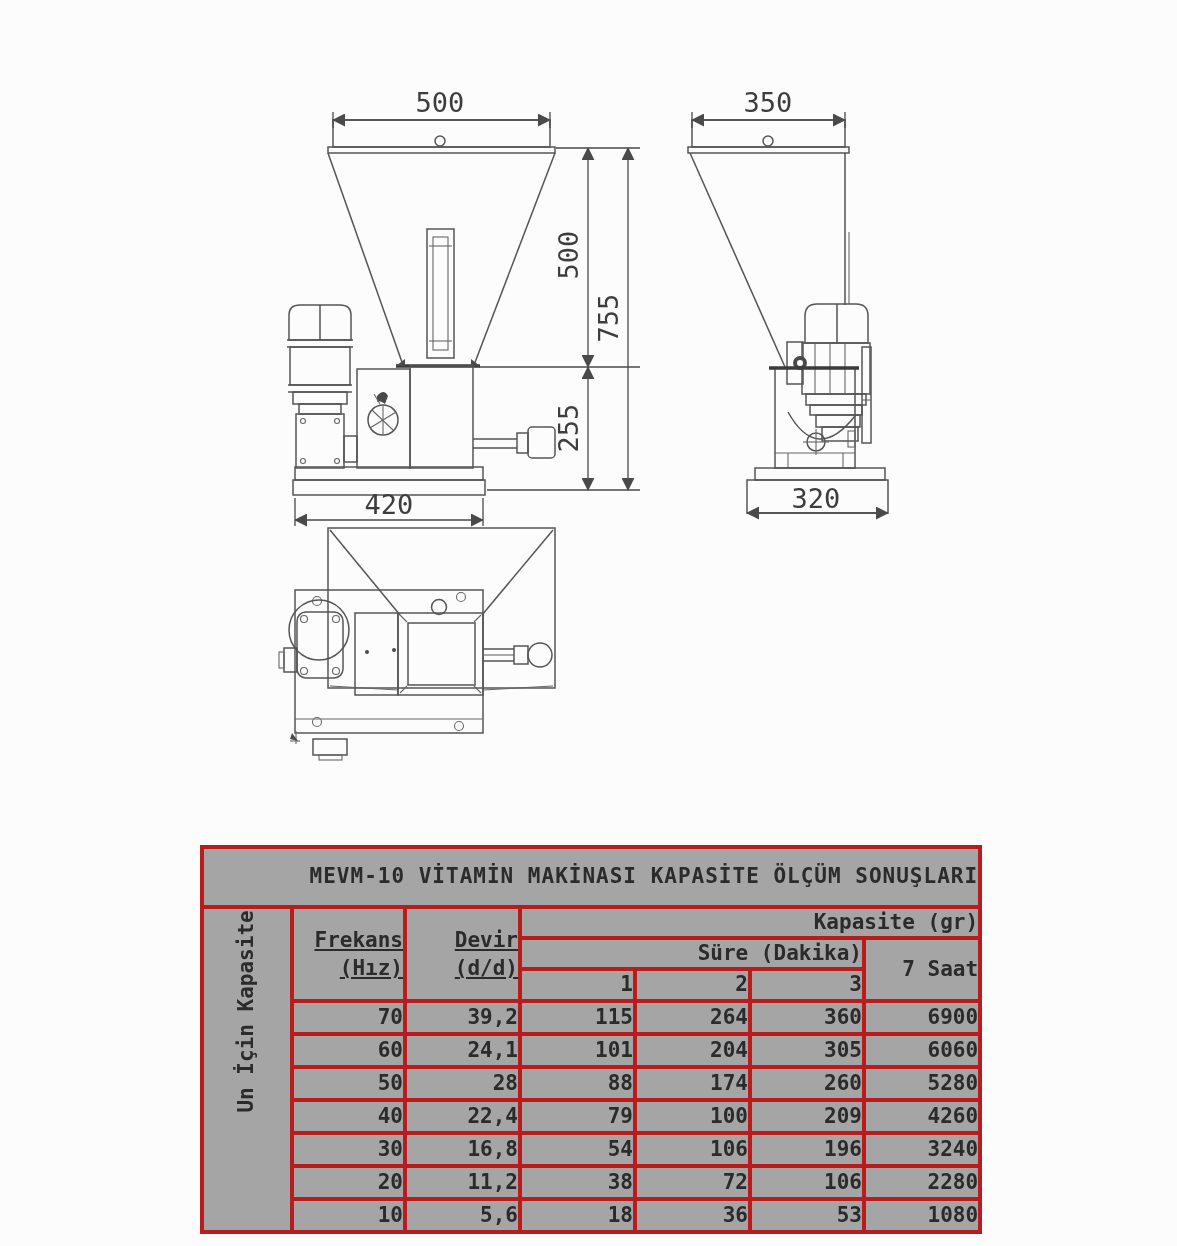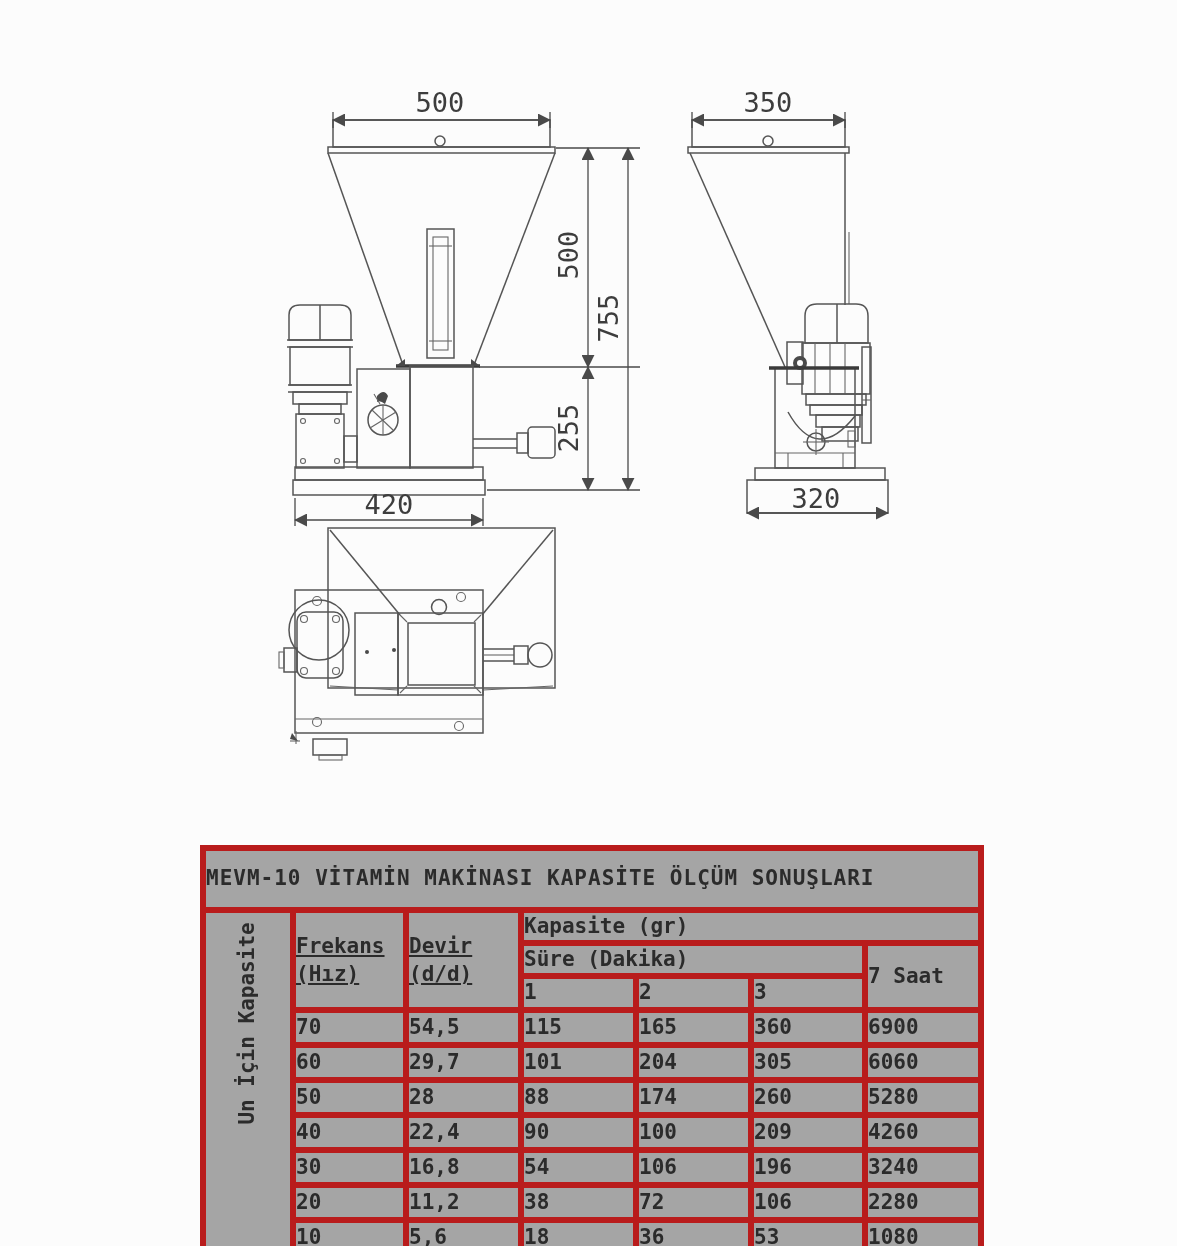--- a/index.html
+++ b/index.html
@@ -18,21 +18,21 @@
   }
   
   table.cap-table {
     position:absolute; left:200px; top:845px; width:778px;
     border-collapse:collapse; table-layout:fixed;
     background:#a5a5a5; color:#2b2b2b;
     border:3px solid #2e2e2e;
     font-family:"DejaVu Sans Mono", monospace;
   }
   table.cap-table td {
-    border:6px solid #b91c1c; text-align:left; vertical-align:middle;
+    border:4px solid #b91c1c; text-align:right; vertical-align:middle;
     padding:0; font-weight:bold; font-size:21px; line-height:1.2;
     overflow:hidden;
   }
   td.title-cell { font-size:22px; height:56px; letter-spacing:1px; }
   tr.hrow1 td { height:27px; }
   tr.hrow2 td { height:27px; }
   tr.hrow3 td { height:28px; }
   tr.drow  td { height:29px; }
   td.vlabel { }
   td.vlabel .vtext {
@@ -278,46 +278,46 @@
         <td rowspan="2">7 Saat</td>
       </tr>
       <tr class="hrow3">
         <td>1</td>
         <td>2</td>
         <td>3</td>
       </tr>
 
       <tr class="drow">
         <td>70</td>
-        <td>54,5</td>
+        <td>39,2</td>
         <td>115</td>
-        <td>165</td>
+        <td>264</td>
         <td>360</td>
         <td>6900</td>
       </tr>
       <tr class="drow">
         <td>60</td>
-        <td>29,7</td>
+        <td>24,1</td>
         <td class="nb">101</td>
         <td class="nb">204</td>
         <td class="nb">305</td>
         <td class="nb">6060</td>
       </tr>
       <tr class="drow">
         <td>50</td>
         <td>28</td>
         <td>88</td>
         <td>174</td>
         <td>260</td>
         <td>5280</td>
       </tr>
       <tr class="drow">
         <td>40</td>
         <td>22,4</td>
-        <td>90</td>
+        <td>79</td>
         <td>100</td>
         <td>209</td>
         <td>4260</td>
       </tr>
       <tr class="drow">
         <td>30</td>
         <td>16,8</td>
         <td>54</td>
         <td>106</td>
         <td>196</td>

